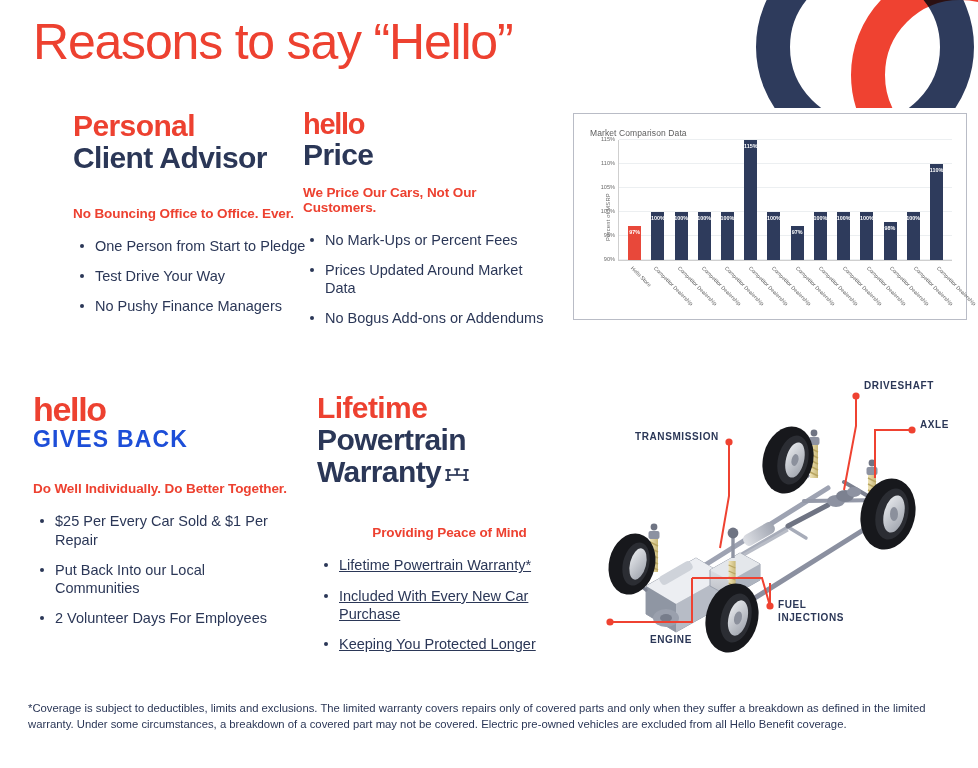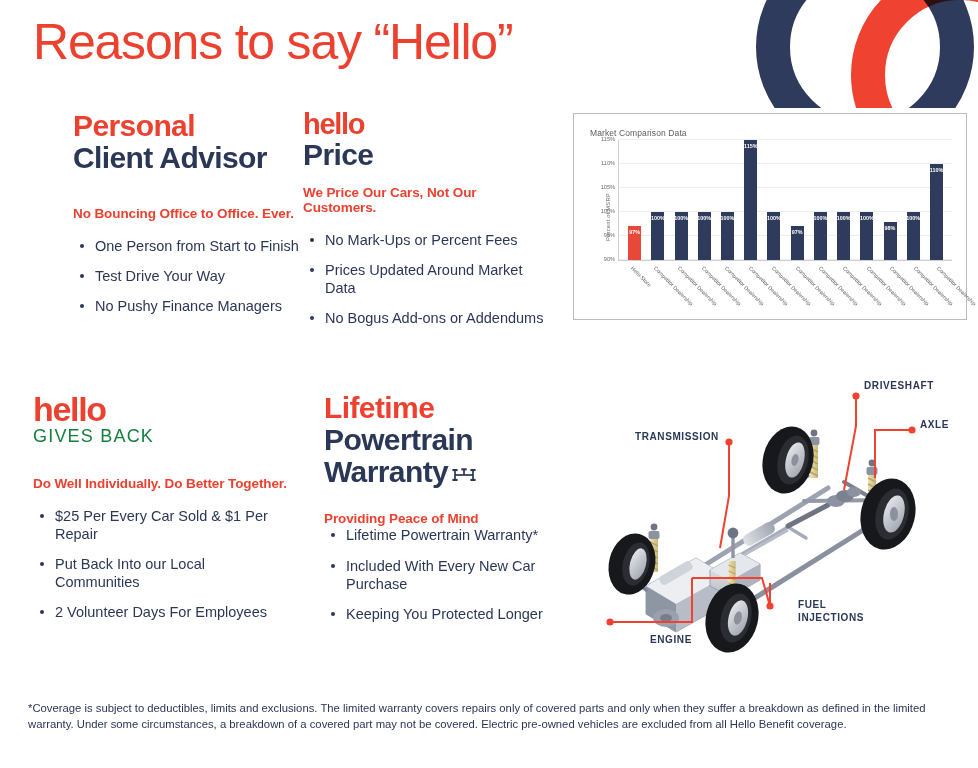--- a/index.html
+++ b/index.html
@@ -22,21 +22,21 @@
     font-size:50px;font-weight:normal;color:#ed4130;letter-spacing:-1.2px;
     line-height:1.15;
   }
 
   
   .feature{position:absolute;}
   .feat-head{line-height:1.06;margin:0 0 0 0;}
   .feat-head .l1{display:block;font-size:30px;font-weight:bold;color:#ed4130;letter-spacing:-.6px;}
   .feat-head .l2,.feat-head .l3{display:block;font-size:30px;font-weight:bold;color:#2b3757;letter-spacing:-.6px;}
   .wordmark{display:block;font-size:29px;font-weight:bold;color:#ed4130;letter-spacing:-1.3px;line-height:1.0;}
-  .givesback{display:block;font-size:18px;font-weight:normal;color:#15803d;letter-spacing:1.2px;line-height:1.15;}
+  .givesback{display:block;font-size:23px;font-weight:bold;color:#1d4ed8;letter-spacing:1.2px;line-height:1.15;}
   .tagline{font-size:13.5px;font-weight:bold;color:#ed4130;letter-spacing:-.1px;}
   ul.bullets{list-style:none;margin:0;padding:0;}
   ul.bullets li{
     position:relative;padding-left:22px;margin:0 0 12px 0;
     font-size:14.5px;color:#2b3757;line-height:1.25;
   }
   ul.bullets li:before{
     content:"";position:absolute;left:7px;top:7px;width:4px;height:4px;
     border-radius:50%;background:#2b3757;
   }
@@ -96,21 +96,21 @@
 
   <div class="main-title">Reasons to say “Hello”</div>
 
   <div class="feature" style="left:33px;top:110px;width:250px;margin-left:40px;">
     <div class="feat-head">
       <span class="l1">Personal</span>
       <span class="l2">Client Advisor</span>
     </div>
     <div class="tagline" style="margin-top:32px;">No Bouncing Office to Office. Ever.</div>
     <ul class="bullets" style="margin-top:16px;">
-      <li>One Person from Start to Finish</li>
+      <li>One Person from Start to Pledge</li>
       <li>Test Drive Your Way</li>
       <li>No Pushy Finance Managers</li>
     </ul>
   </div>
 
   <div class="feature" style="left:303px;top:110px;width:250px;">
     <div class="feat-head">
       <span class="wordmark">hello</span>
       <span class="l2">Price</span>
     </div>
@@ -128,43 +128,43 @@
       <span class="givesback">GIVES BACK</span>
     </div>
     <div class="tagline" style="margin-top:29px;">Do Well Individually. Do Better Together.</div>
     <ul class="bullets" style="margin-top:16px;">
       <li>$25 Per Every Car Sold &amp; $1 Per Repair</li>
       <li>Put Back Into our Local Communities</li>
       <li>2 Volunteer Days For Employees</li>
     </ul>
   </div>
 
-  <div class="feature" style="left:324px;top:392px;width:265px;">
+  <div class="feature" style="left:317px;top:392px;width:265px;">
     <div class="feat-head">
       <span class="l1">Lifetime</span>
       <span class="l2">Powertrain</span>
       <span class="l3">
         <span>Warranty</span><span class="axle-icon"><svg width="26" height="18" viewBox="0 0 26 18">
               <g fill="none" stroke="#2b3757" stroke-width="1.7">
                 <path d="M4 4.5 L4 13.5 M22 4.5 L22 13.5"></path>
                 <path d="M4 9 L22 9"></path>
                 <path d="M13 4 L13 9"></path>
               </g>
               <g fill="#2b3757">
                 <rect x="1.4" y="3" width="5.2" height="2.1"></rect>
                 <rect x="1.4" y="12.9" width="5.2" height="2.1"></rect>
                 <rect x="19.4" y="3" width="5.2" height="2.1"></rect>
                 <rect x="19.4" y="12.9" width="5.2" height="2.1"></rect>
                 <rect x="10.3" y="2.3" width="5.4" height="2.1"></rect>
               </g>
             </svg></span>
       </span>
     </div>
-    <div class="tagline" style="margin-top:22px;">Providing Peace of Mind</div>
-    <ul class="bullets" style="">
+    <div class="tagline" style="margin-top:36px;text-align:center;">Providing Peace of Mind</div>
+    <ul class="bullets" style="margin-top:16px;text-decoration:underline;">
       <li>Lifetime Powertrain Warranty*</li>
       <li>Included With Every New Car Purchase</li>
       <li>Keeping You Protected Longer</li>
     </ul>
   </div>
 
   <div class="chart-panel">
     <div class="chart-title">Market Comparison Data</div>
     <div class="ylabel">Percent of MSRP</div>
     <div class="plot">
@@ -460,19 +460,19 @@
       </g>
 
       <g stroke="#ef4231" stroke-width="2" fill="none">
         <path d="M100 200 L170 200 L178 228"></path>
       </g>
     </svg>
 
     <div class="callout" style="left:272px;top:2px;">DRIVESHAFT</div>
     <div class="callout" style="left:328px;top:41px;">AXLE</div>
     <div class="callout" style="left:43px;top:53px;">TRANSMISSION</div>
-    <div class="callout" style="left:186px;top:221px;width:70px;margin-left:20px;">FUEL INJECTIONS</div>
+    <div class="callout" style="left:186px;top:221px;width:70px;">FUEL INJECTIONS</div>
     <div class="callout" style="left:18px;top:256px;padding-left:40px;">ENGINE</div>
   </div>
 
   <div class="footnote">*Coverage is subject to deductibles, limits and exclusions. The limited warranty covers repairs only of covered parts and only when they suffer a breakdown as defined in the limited warranty. Under some circumstances, a breakdown of a covered part may not be covered. Electric pre-owned vehicles are excluded from all Hello Benefit coverage.</div>
 
 </div>
 
 </body></html>

